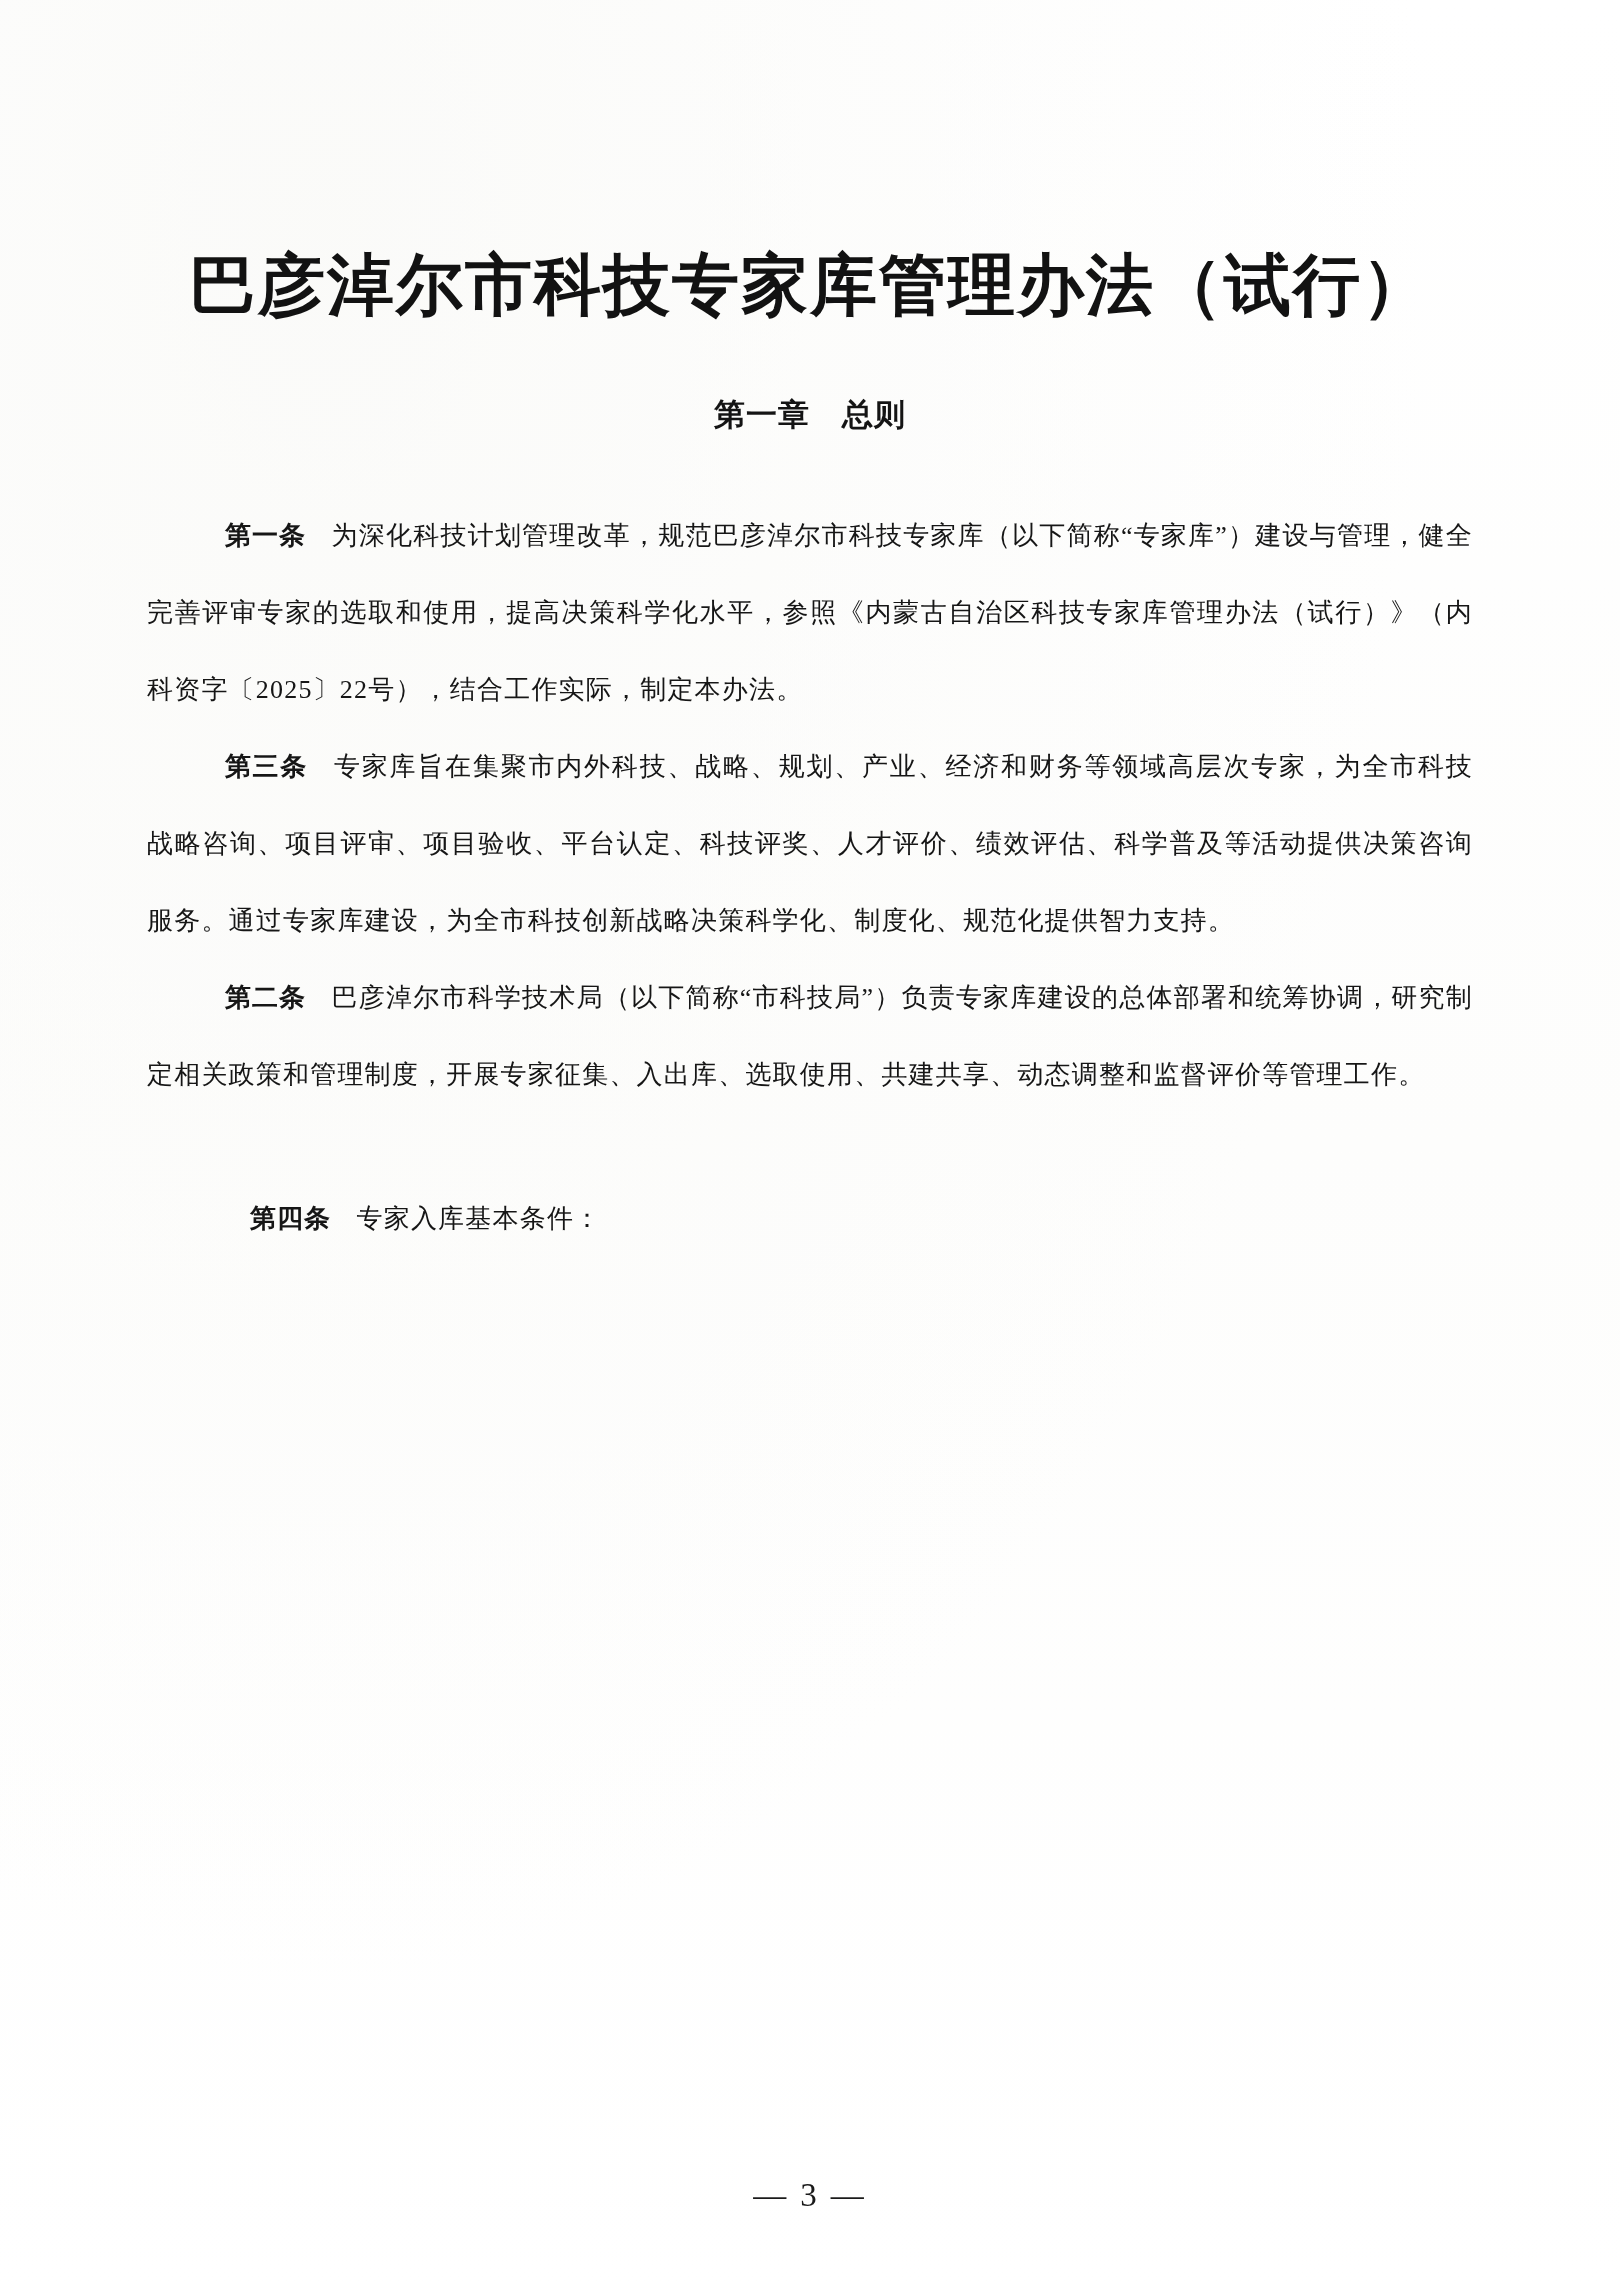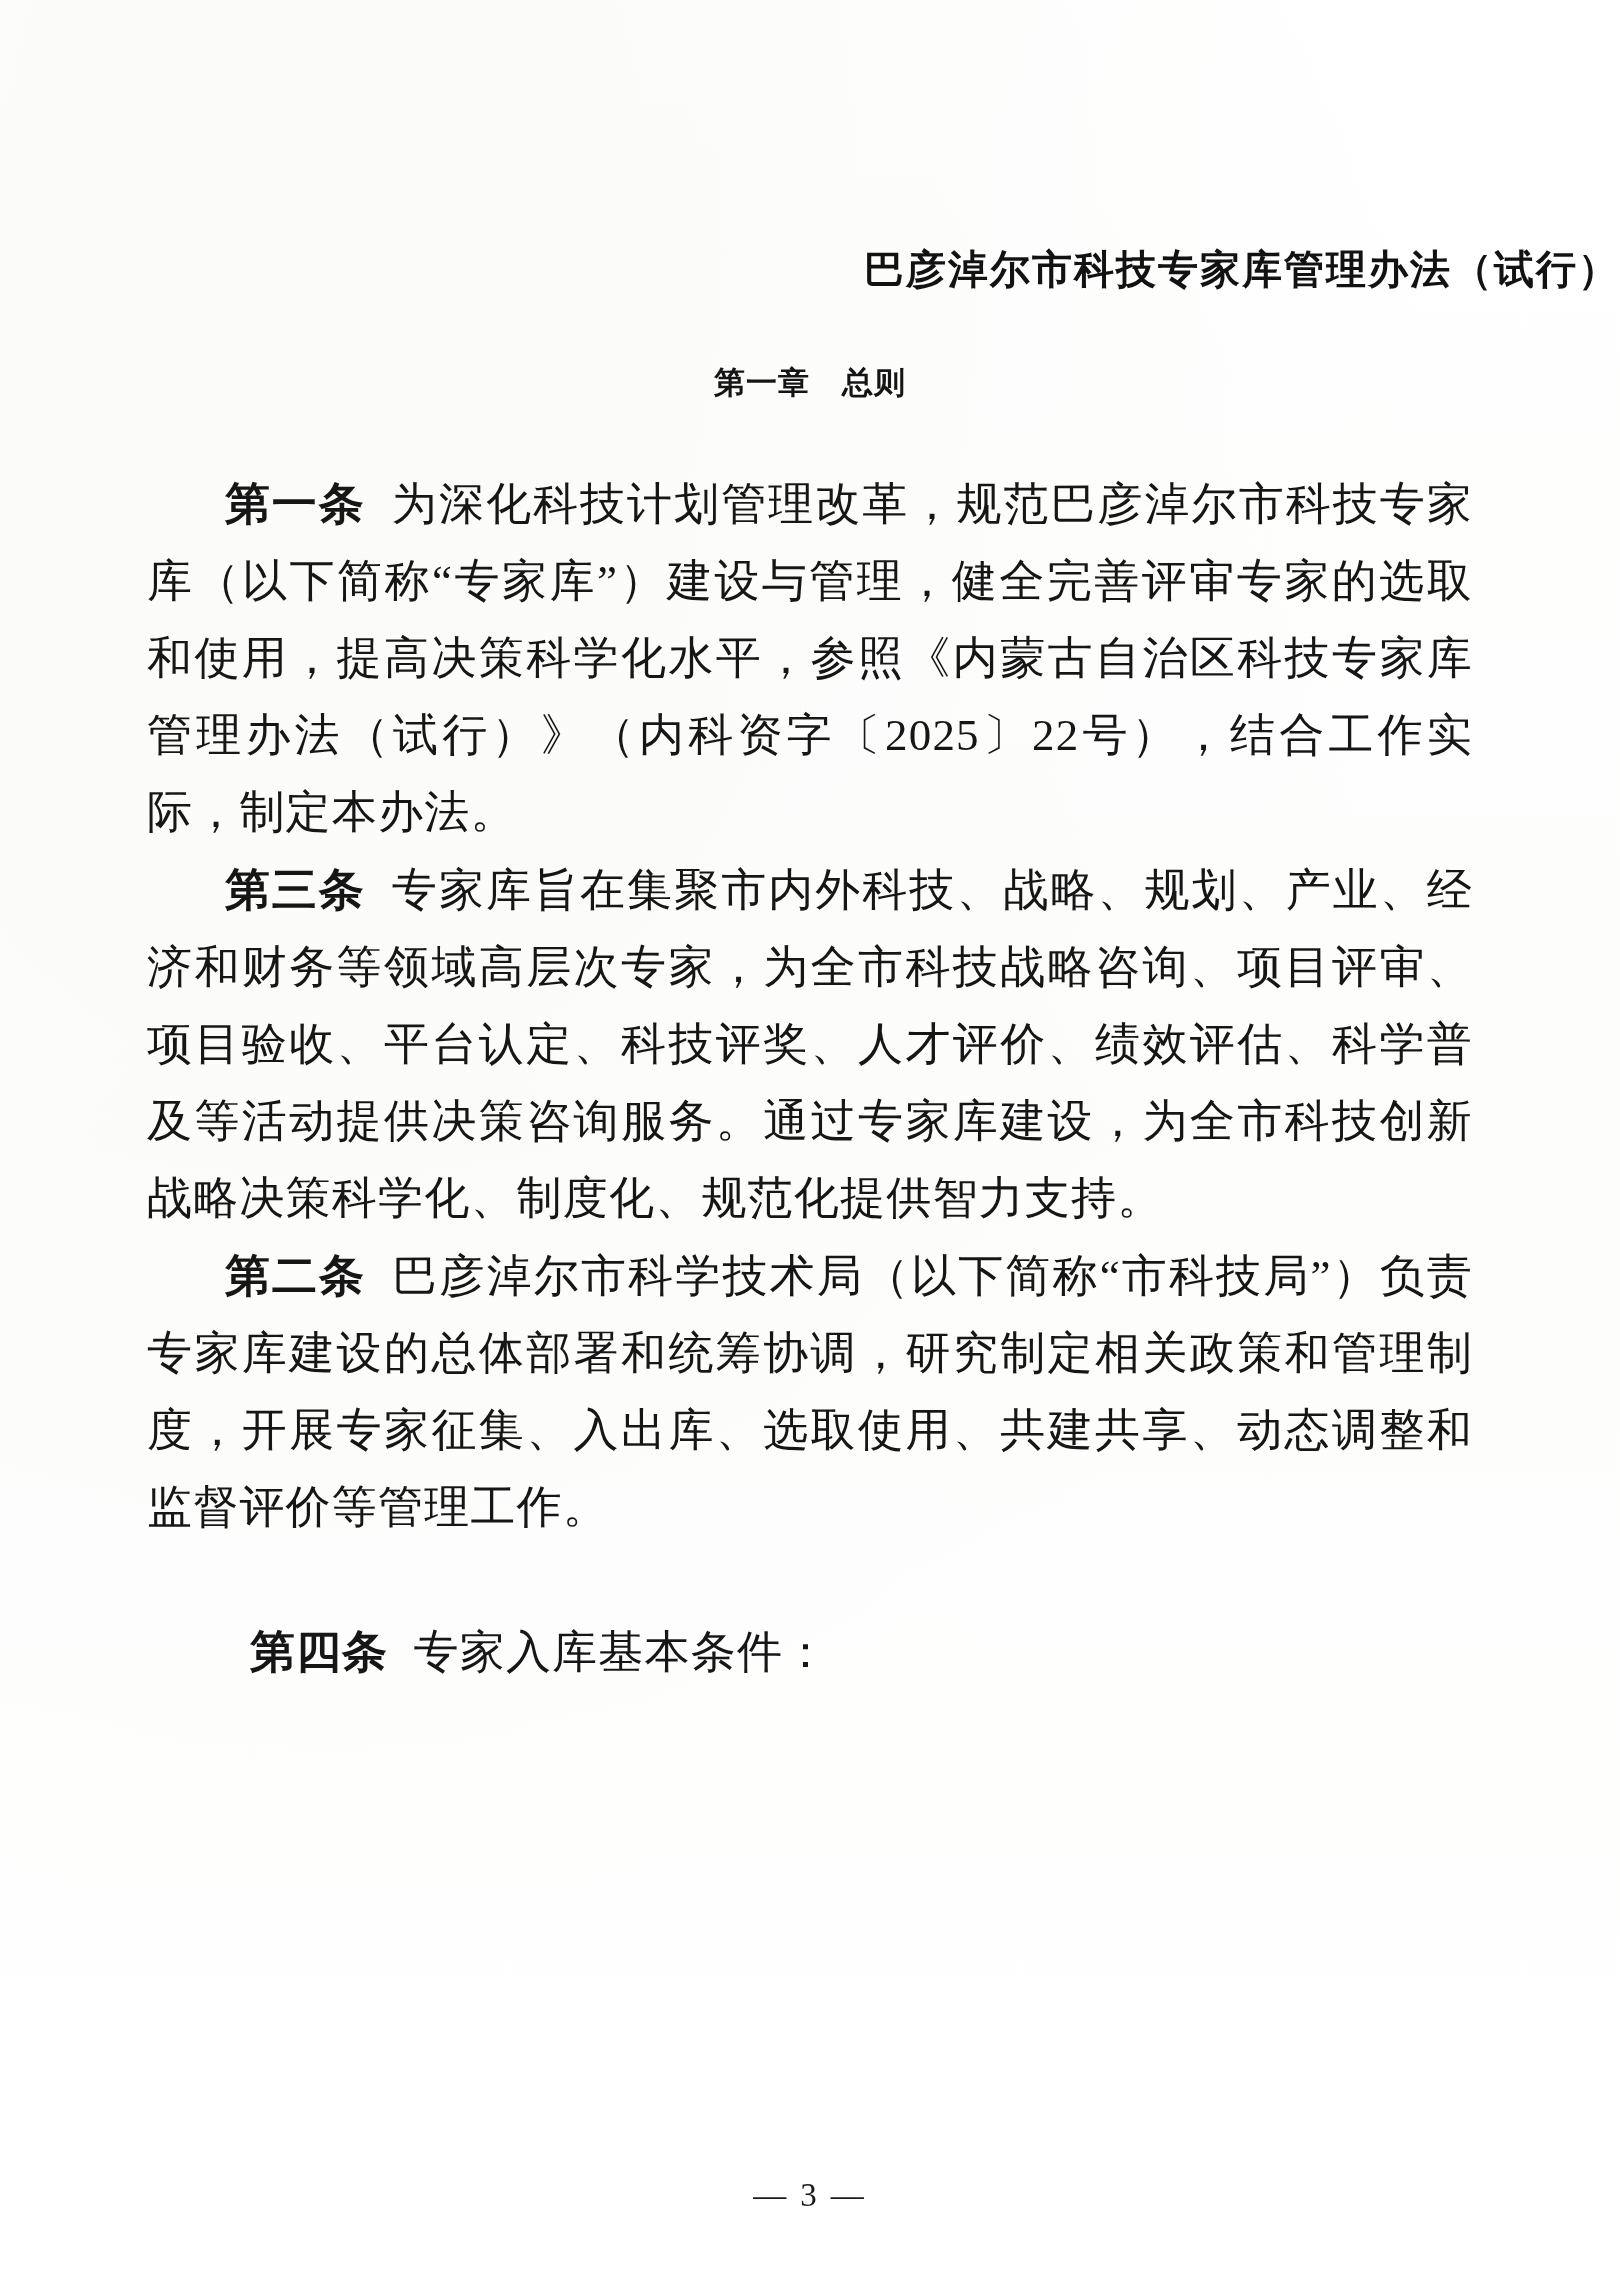--- a/index.html
+++ b/index.html
@@ -33,24 +33,24 @@
     pointer-events: none;
   }
   .content {
     position: absolute;
     left: 0;
     top: 0;
     width: 1620px;
   }
 
   .doc-title {
-    text-align: right;
+    text-align: center;
     font-family: "DejaVu Serif", "Liberation Serif", serif;
     font-weight: 700;
-    font-size: 40px;
+    font-size: 67px;
     letter-spacing: 2px;
     line-height: 1.2;
     margin: 0;
     padding-top: 245px;
     color: #121212;
   }
 
   .chapter-heading {
     text-align: center;
     font-family: "DejaVu Sans", "Liberation Sans", sans-serif;
@@ -58,21 +58,21 @@
     font-size: 31px;
     letter-spacing: 1px;
     margin: 0;
     color: #141414;
   }
   .chapter-1 { padding-top: 69px; }
   .chapter-2 { padding-top: 76px; }
 
   .article {
     font-family: "Liberation Serif", "DejaVu Serif", serif;
-    font-size: 45px;
+    font-size: 26px;
     line-height: 77px;
     letter-spacing: 1.2px;
     color: #161616;
     margin: 0;
     padding: 0 147px 0 147px;
     text-align: justify;
     text-justify: inter-ideograph;
     text-indent: 78px;
   }
   .article .art-num {

